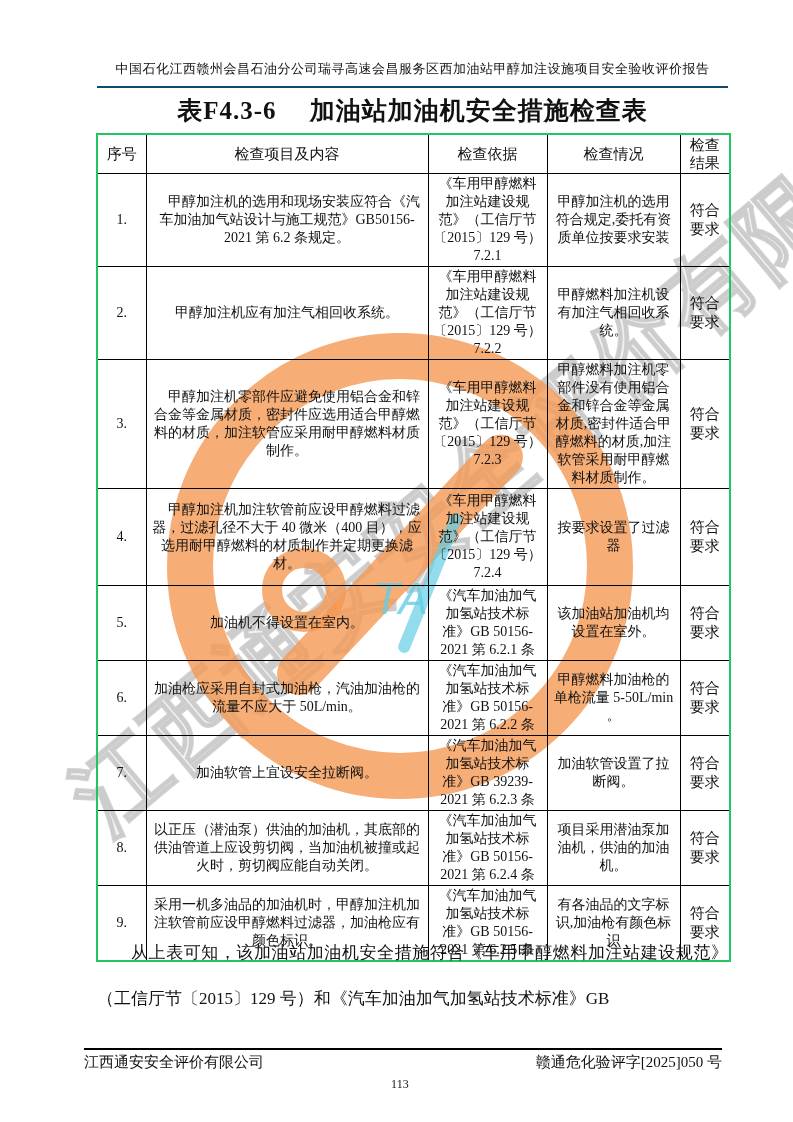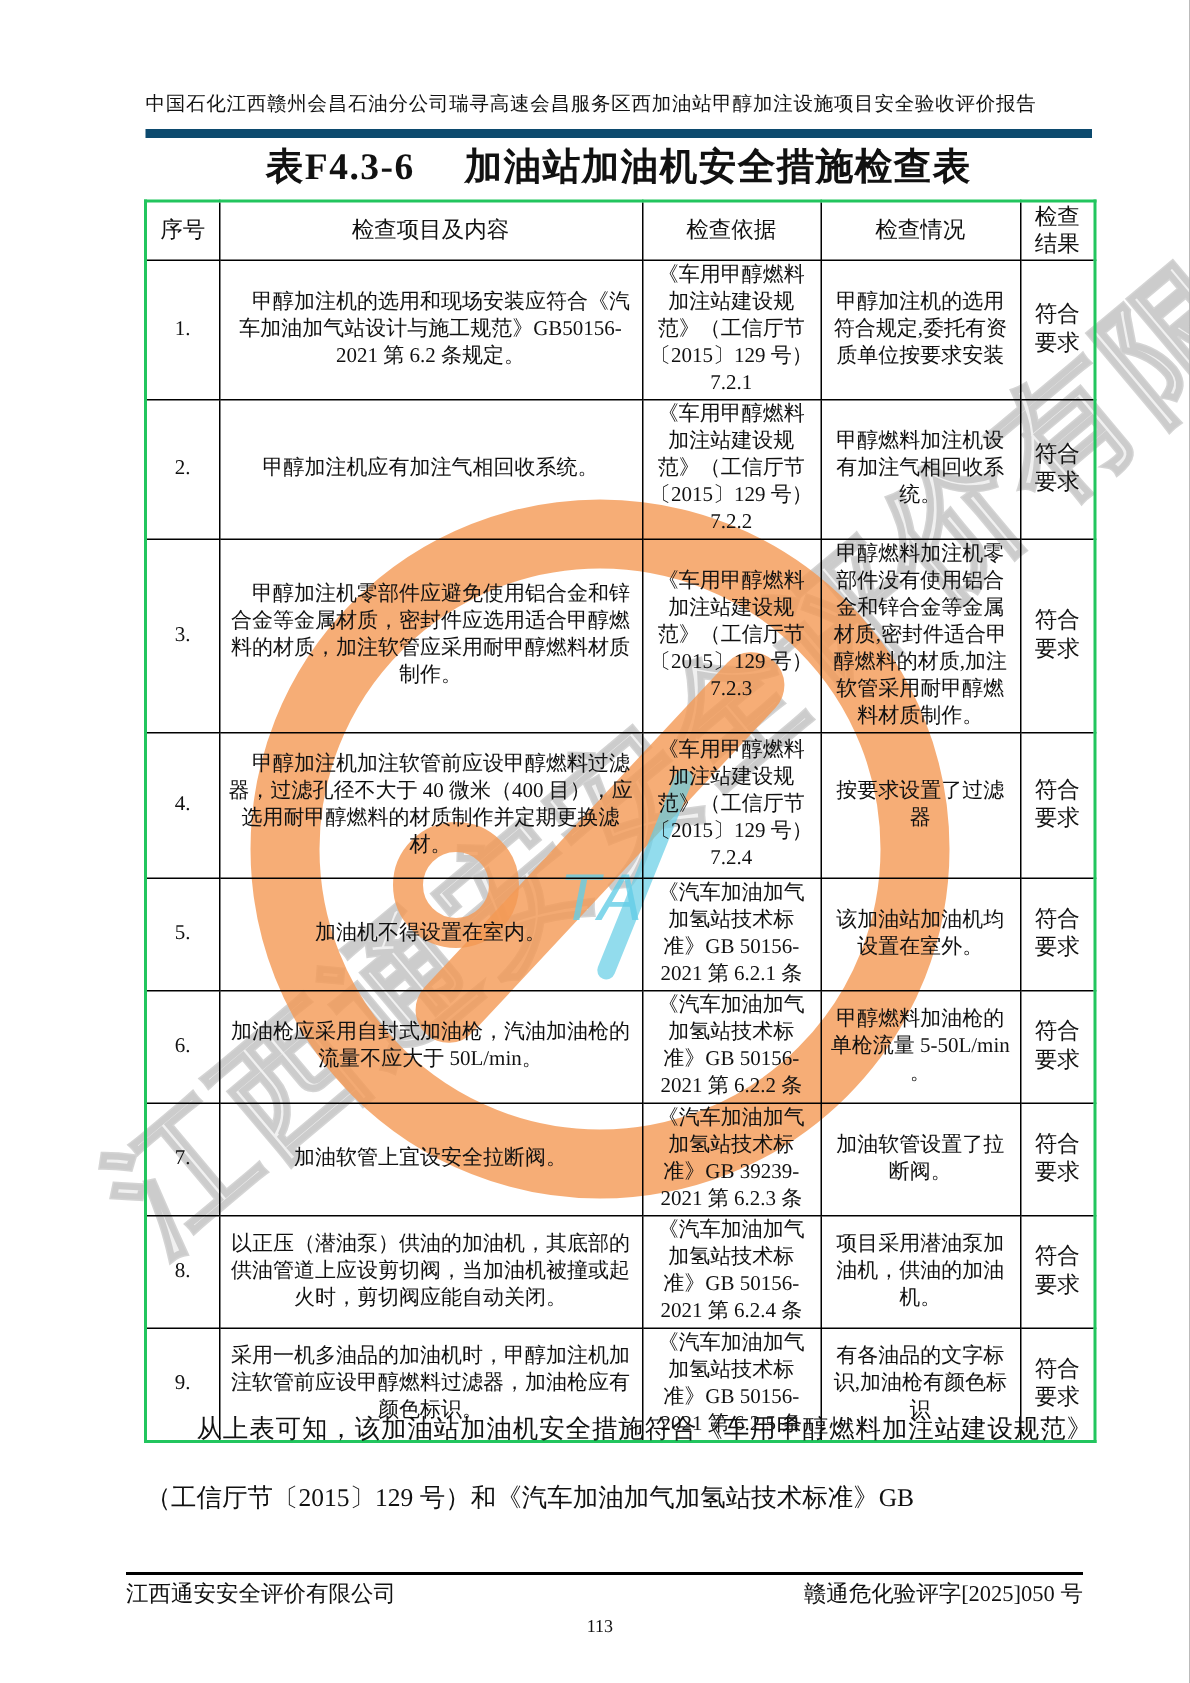--- a/index.html
+++ b/index.html
@@ -45,22 +45,22 @@
   }
   .wm-red{
     position:absolute;left:286px;top:710px;height:100px;line-height:100px;
     font-size:96px;font-weight:bold;letter-spacing:8px;white-space:nowrap;
     color:rgba(226,60,60,0.48);
   }
   
   .content{position:absolute;inset:0;z-index:1;}
   .report-header{
     position:absolute;left:97px;top:60px;width:631px;height:26px;
-    text-align:left;font-size:13px;letter-spacing:0.5px;
-    border-bottom:6px solid #0c4a6e;
+    text-align:center;font-size:13px;letter-spacing:0.5px;
+    border-bottom:2px solid #0c4a6e;
   }
   .doc-title{
     position:absolute;left:97px;top:94px;width:631px;
     text-align:center;font-size:25px;font-weight:bold;letter-spacing:1px;
   }
   table.check{
     position:absolute;left:96px;top:133px;width:633px;
     border-collapse:collapse;table-layout:fixed;
     border:2px solid #22c55e;
     font-size:14px;line-height:18px;

